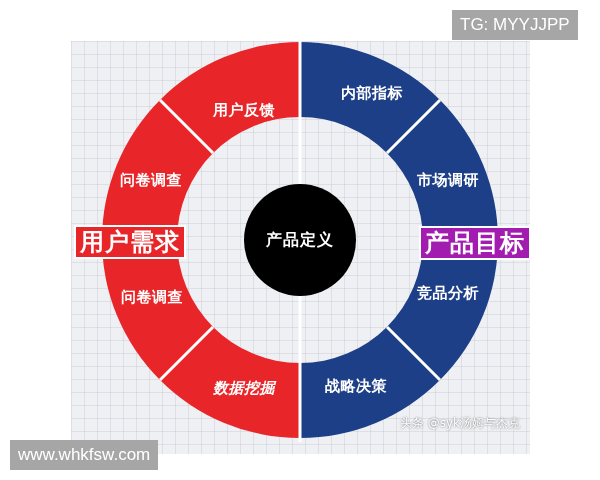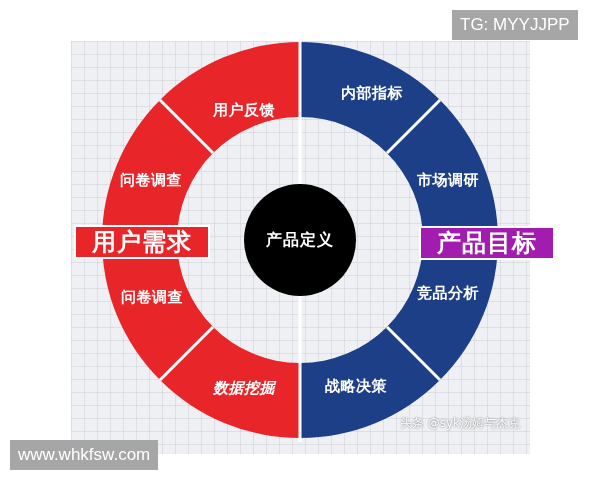--- a/index.html
+++ b/index.html
@@ -8,21 +8,21 @@
   .panel { position: absolute; left: 71px; top: 41px; width: 459px; height: 413px;
            background-color: #eff0f4;
            background-image:
              linear-gradient(to right, rgba(200,202,210,0.45) 1px, transparent 1px),
              linear-gradient(to bottom, rgba(200,202,210,0.45) 1px, transparent 1px);
            background-size: 13px 13px; }
   svg.diagram { position: absolute; left: 0; top: 0; width: 600px; height: 480px; }
   .seg-label { position: absolute; color: #ffffff; font-size: 15px; font-weight: bold;
                white-space: nowrap; transform: translate(-50%, -50%); letter-spacing: 0.5px; }
   .group-label { position: absolute; color: #ffffff; font-size: 24px; font-weight: bold;
-                 white-space: nowrap; padding: 1px 16px; border: 2px solid #ffffff;
+                 white-space: nowrap; padding: 1px 4px; border: 2px solid #ffffff;
                  line-height: 28px; letter-spacing: 1px; }
   .center-label { position: absolute; left: 300px; top: 240px; transform: translate(-50%, -50%);
                   color: #ffffff; font-size: 16px; font-weight: bold; white-space: nowrap; letter-spacing: 1px; }
   .credit { position: absolute; right: 80px; top: 415px; color: #ffffff; font-size: 12px;
             text-shadow: 0 0 2px rgba(0,0,0,0.6); white-space: nowrap; }
   .badge { position: absolute; background: #a6a6a6; color: #ffffff; font-size: 17px;
            font-family: "Liberation Sans", sans-serif; line-height: 30px; padding: 0 8px; white-space: nowrap; }
 </style>
 </head>
 <body>

